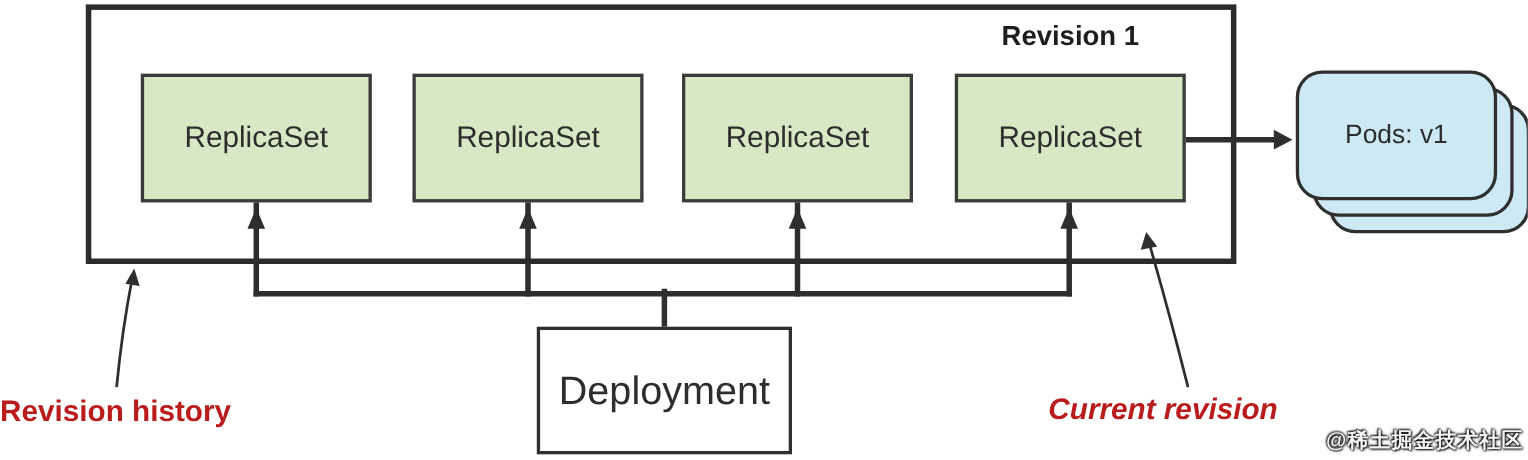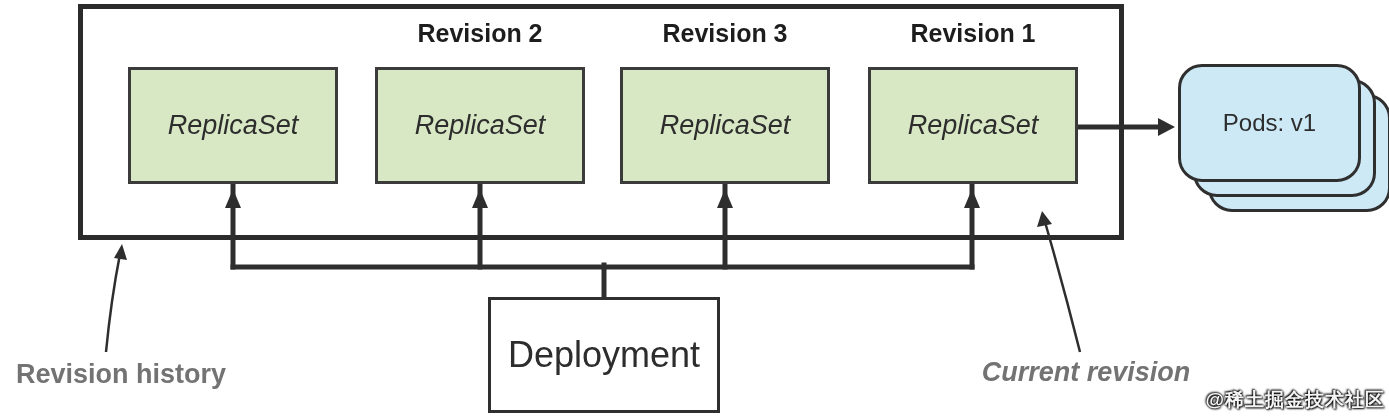--- a/index.html
+++ b/index.html
@@ -15,43 +15,43 @@
     position:absolute;left:78px;top:4px;width:1046px;height:236px;
     border:5px solid var(--line,#2b2b2b);
     box-sizing:border-box;z-index:1;background:transparent;
   }
   .connectors{position:absolute;left:0;top:0;width:1389px;height:418px;z-index:2;}
   .rs-box{
     position:absolute;top:67px;width:210px;height:117px;box-sizing:border-box;
     background:var(--replicaset-fill,#d8e8c4);
     border:3px solid #3b3b3b;
     display:flex;align-items:center;justify-content:center;
-    font-size:27px;z-index:3;font-style:italic;
+    font-size:27px;z-index:3;
   }
   .rev-label{
     position:absolute;top:16px;width:210px;height:34px;
     text-align:center;font-size:25px;font-weight:700;color:#1d1d1d;
     z-index:3;line-height:34px;
   }
   .pods-card{
     position:absolute;width:183px;height:118px;box-sizing:border-box;
     background:var(--pods-fill,#cde9f6);
     border:3px solid #2f2f2f;border-radius:24px;z-index:3;
   }
   .pods-front{display:flex;align-items:center;justify-content:center;font-size:24px;}
   .deployment-box{
     position:absolute;left:488px;top:297px;width:232px;height:116px;box-sizing:border-box;
     background:var(--deployment-fill,#ffffff);
     border:3px solid #2f2f2f;
     display:flex;align-items:center;justify-content:center;
     font-size:36px;z-index:3;
   }
   .annot{
-    position:absolute;font-size:27px;font-weight:700;color:#737373;
-    text-align:center;z-index:3;
+    position:absolute;font-size:27px;font-weight:700;color:#b91c1c;
+    text-align:left;z-index:3;
   }
   .annot-left{left:0;top:359px;width:242px;}
   .annot-right{left:953px;top:357px;width:266px;font-style:italic;}
   .watermark{
     position:absolute;right:4px;bottom:5px;z-index:4;
     font-size:19px;font-weight:700;letter-spacing:1px;color:#f5f5f5;
     text-shadow:0 0 2px #000,1px 1px 2px #000,-1px -1px 2px #000;
   }
 </style>
 </head>
@@ -81,22 +81,20 @@
     <g stroke="#2e2e2e" stroke-width="2.5" fill="none">
       <path d="M106,352 Q111,300 120,254"></path>
       <path d="M1080,352 Q1064,288 1045,222"></path>
     </g>
     <g fill="#2e2e2e" stroke="none">
       <path d="M114,258 L122,244 L127,260 Z"></path>
       <path d="M1037,227 L1042,211 L1052,224 Z"></path>
     </g>
   </svg>
 
-  <div class="rev-label" style="left:375px">Revision 2</div>
-  <div class="rev-label" style="left:620px">Revision 3</div>
   <div class="rev-label" style="left:868px">Revision 1</div>
 
   <div class="rs-box" style="left:128px">ReplicaSet</div>
   <div class="rs-box" style="left:375px">ReplicaSet</div>
   <div class="rs-box" style="left:620px">ReplicaSet</div>
   <div class="rs-box" style="left:868px">ReplicaSet</div>
 
   <div class="pods-card" style="left:1208px;top:94px"></div>
   <div class="pods-card" style="left:1193px;top:79px"></div>
   <div class="pods-card pods-front" style="left:1178px;top:64px">Pods: v1</div>

